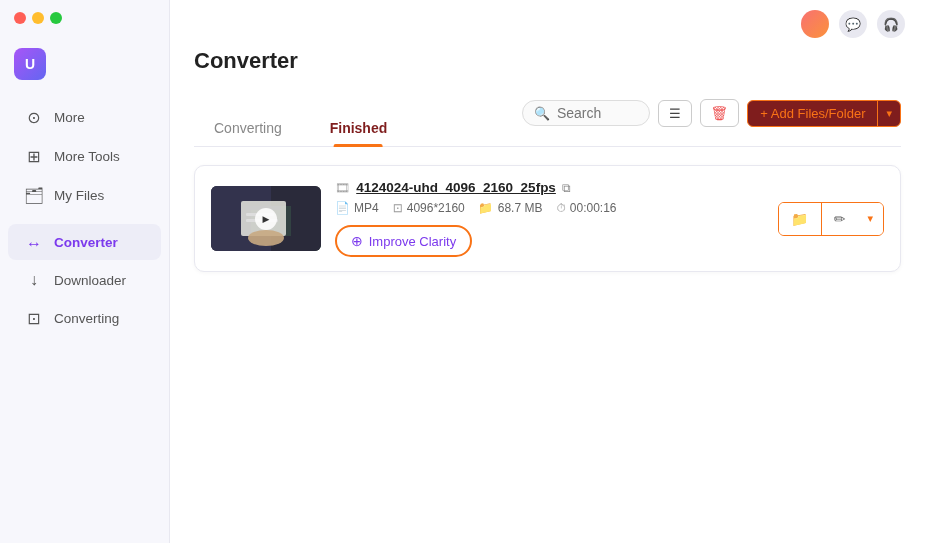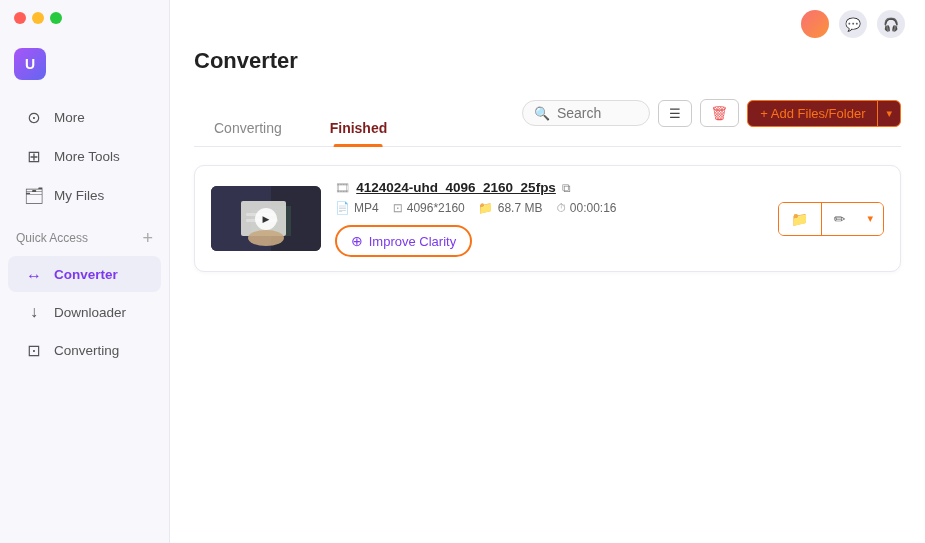--- a/index.html
+++ b/index.html
@@ -476,24 +476,20 @@
     <div class="nav-item">
       <span class="nav-icon">⊞</span>
       <span>More Tools</span>
     </div>
     <div class="nav-item">
       <span class="nav-icon">🗂</span>
       <span>My Files</span>
     </div>
   </div>
 
-  <div class="quick-access-header">
-    <span>Quick Access</span>
-    <span class="quick-access-plus">+</span>
-  </div>
 
   <div class="sidebar-nav">
     <div class="nav-item active">
       <span class="nav-icon">↔</span>
       <span>Converter</span>
     </div>
     <div class="nav-item">
       <span class="nav-icon">↓</span>
       <span>Downloader</span>
     </div>

